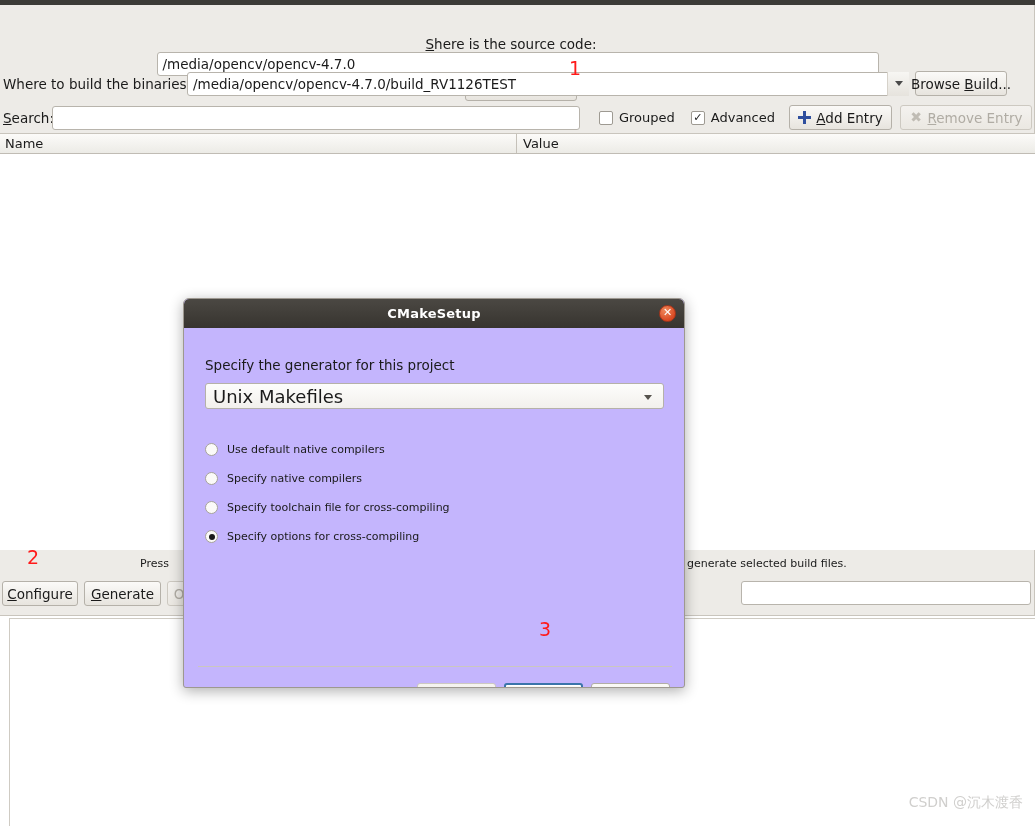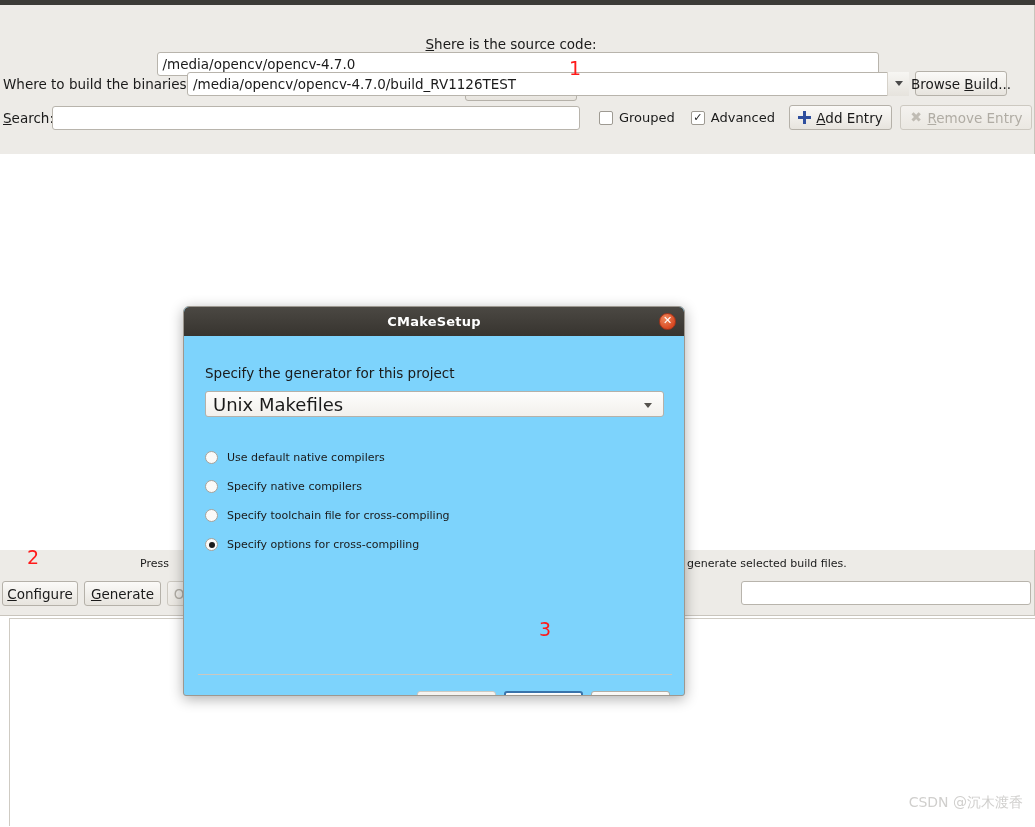--- a/index.html
+++ b/index.html
@@ -147,26 +147,25 @@
     border-top:1px solid #c9c5bd;
   }
   .output-inner{
     position:absolute; left:9px; top:2px; width:1026px; height:208px;
     background:#ffffff; border:1px solid #cfcbc3; border-bottom:none; border-right:none;
   }
 
   
   .dialog{
     position:absolute; left:183px; top:298px; width:502px; height:390px;
-    background:#7dd3fc;
+    background:#c4b5fd;
     border:1px solid #9d9890;
     border-radius:6px 6px 3px 3px;
     box-shadow:0 3px 14px rgba(0,0,0,0.32);
     overflow:hidden;
-    margin-top:8px;
   }
   .dialog-titlebar{
     height:29px; width:100%;
     background:linear-gradient(#4b4843,#37342f);
     border-radius:5px 5px 0 0;
     display:flex; align-items:center; justify-content:center;
     position:relative;
   }
   .dialog-title{
     color:#ffffff; font-size:13px; font-weight:bold; letter-spacing:.2px;
@@ -299,20 +298,24 @@
         <span class="plus-icon"></span>
         <span><u>A</u>dd Entry</span>
       </div>
 
       <div class="btn disabled" style="margin-left:8px; width:132px;">
         <span class="x-icon">✖</span>
         <span><u>R</u>emove Entry</span>
       </div>
     </div>
 
+    <div class="table-header" style="top:128px;">
+      <div class="th name">Name</div>
+      <div class="th value">Value</div>
+    </div>
 
     <div class="list-area" style="top:149px; height:396px;"></div>
 
     <div class="press-text" style="left:140px; top:552px;">Press</div>
     <div class="press-text" style="left:687px; top:552px;">generate selected build files.</div>
 
     <div class="bottom-bar" style="top:576px;">
       <div class="btn" style="position:absolute; left:2px; width:76px;">
         <span><u>C</u>onfigure</span>
       </div>

